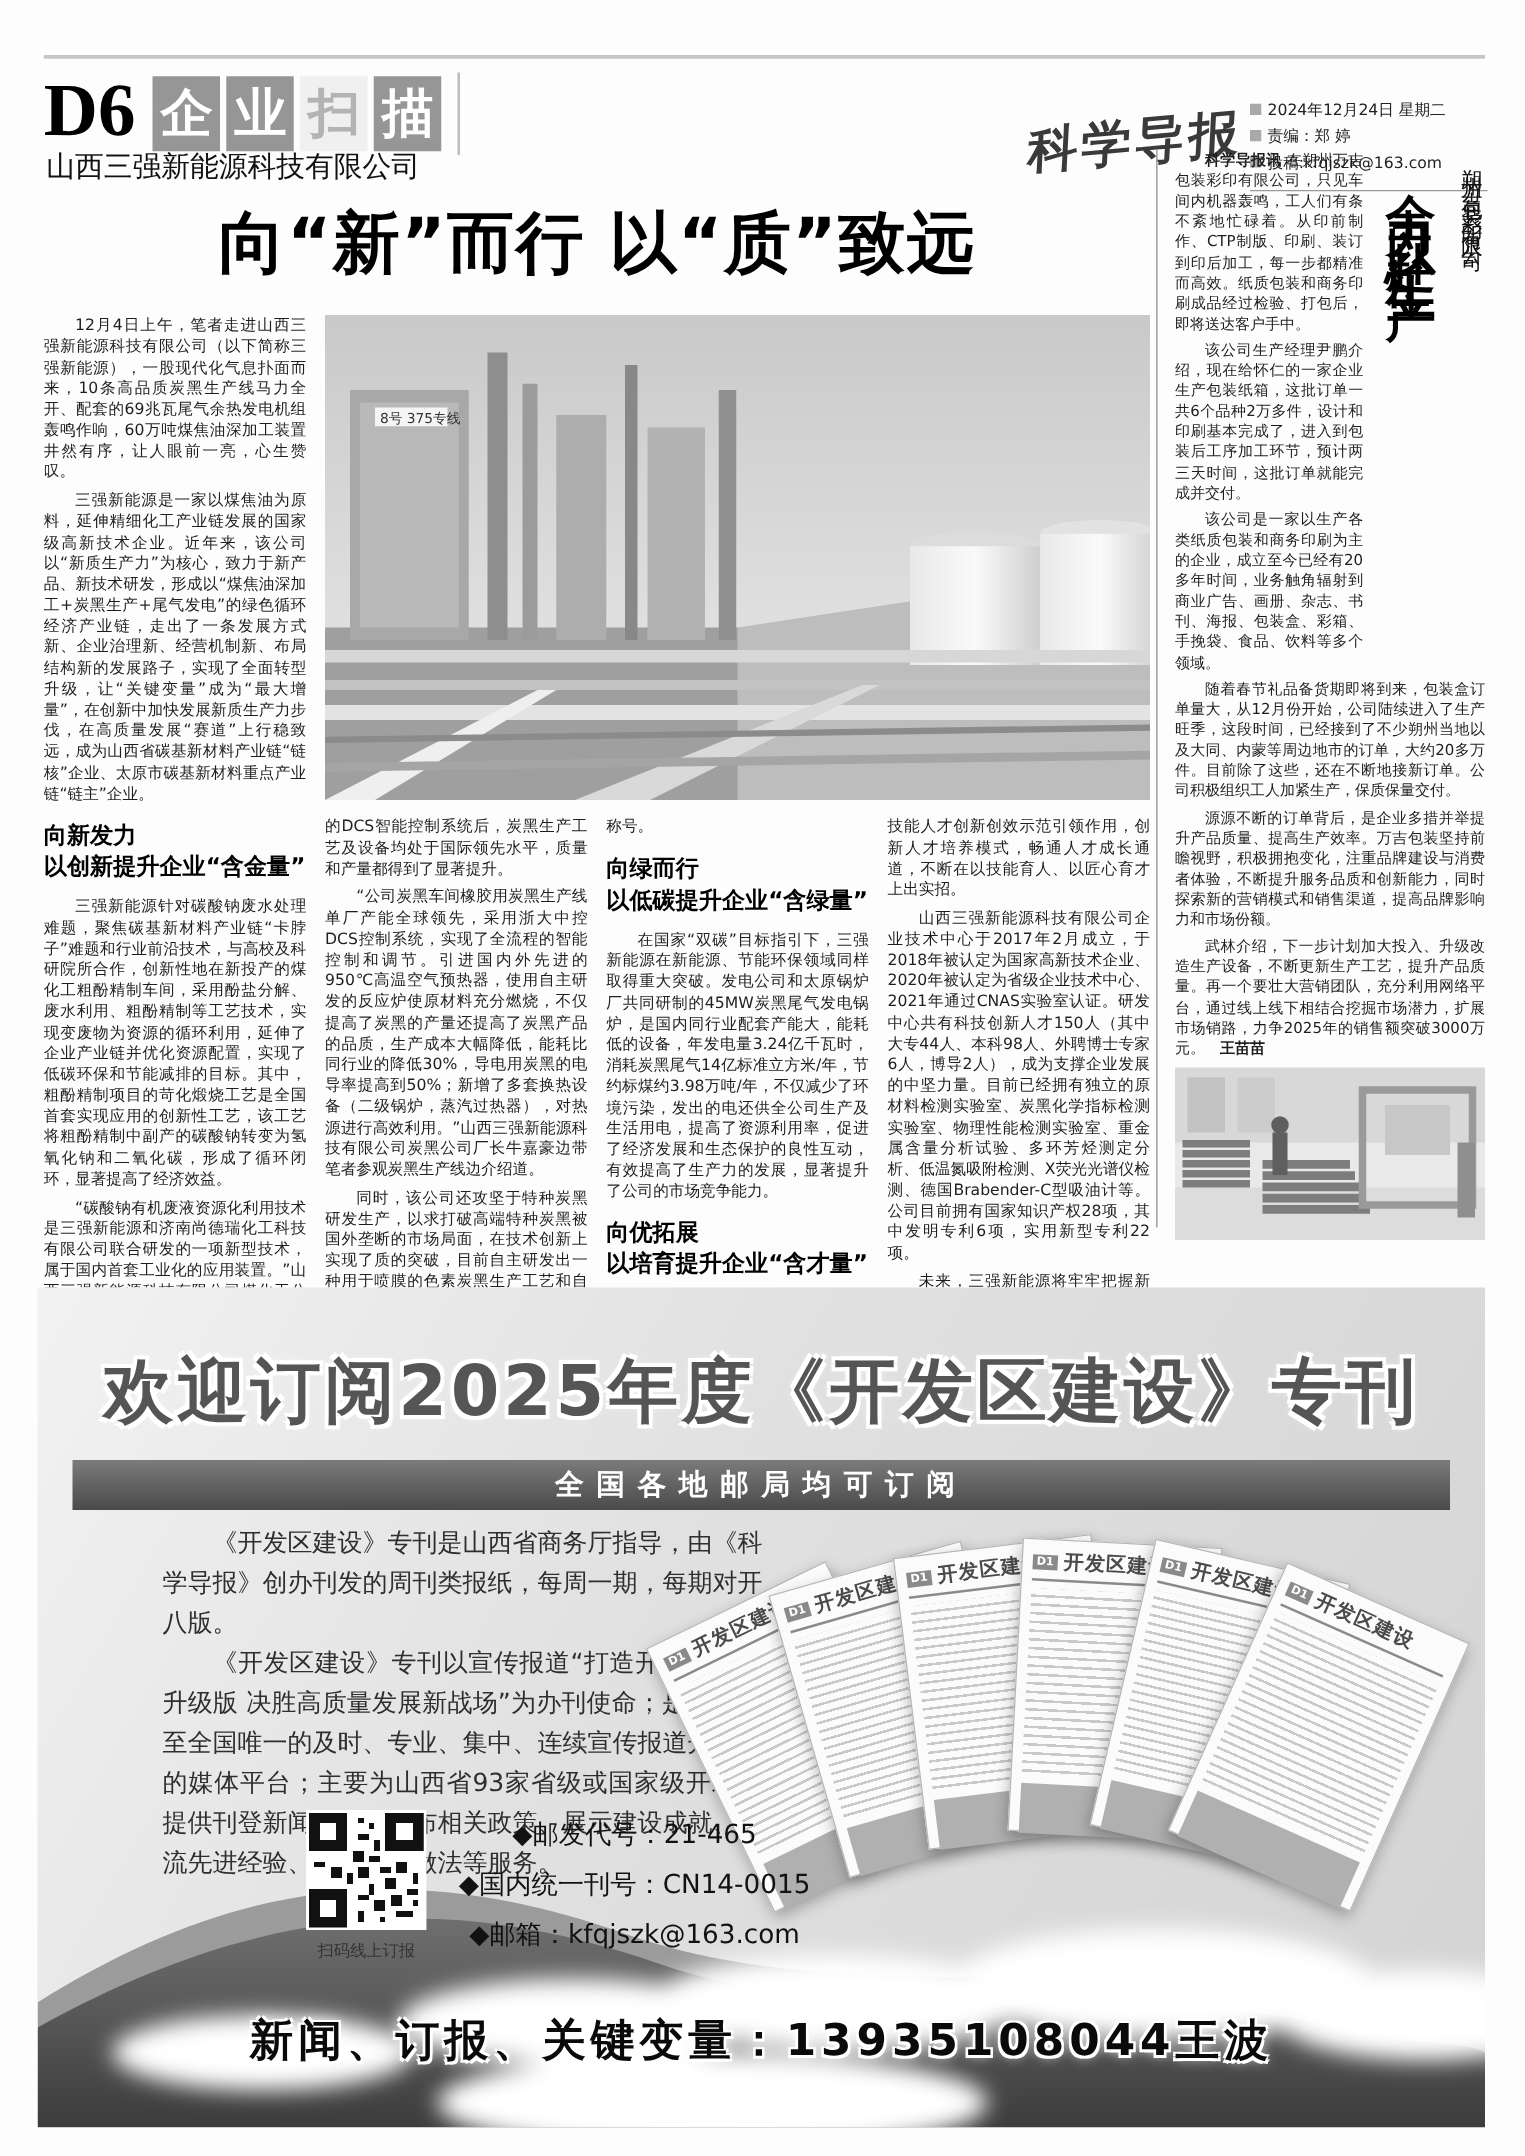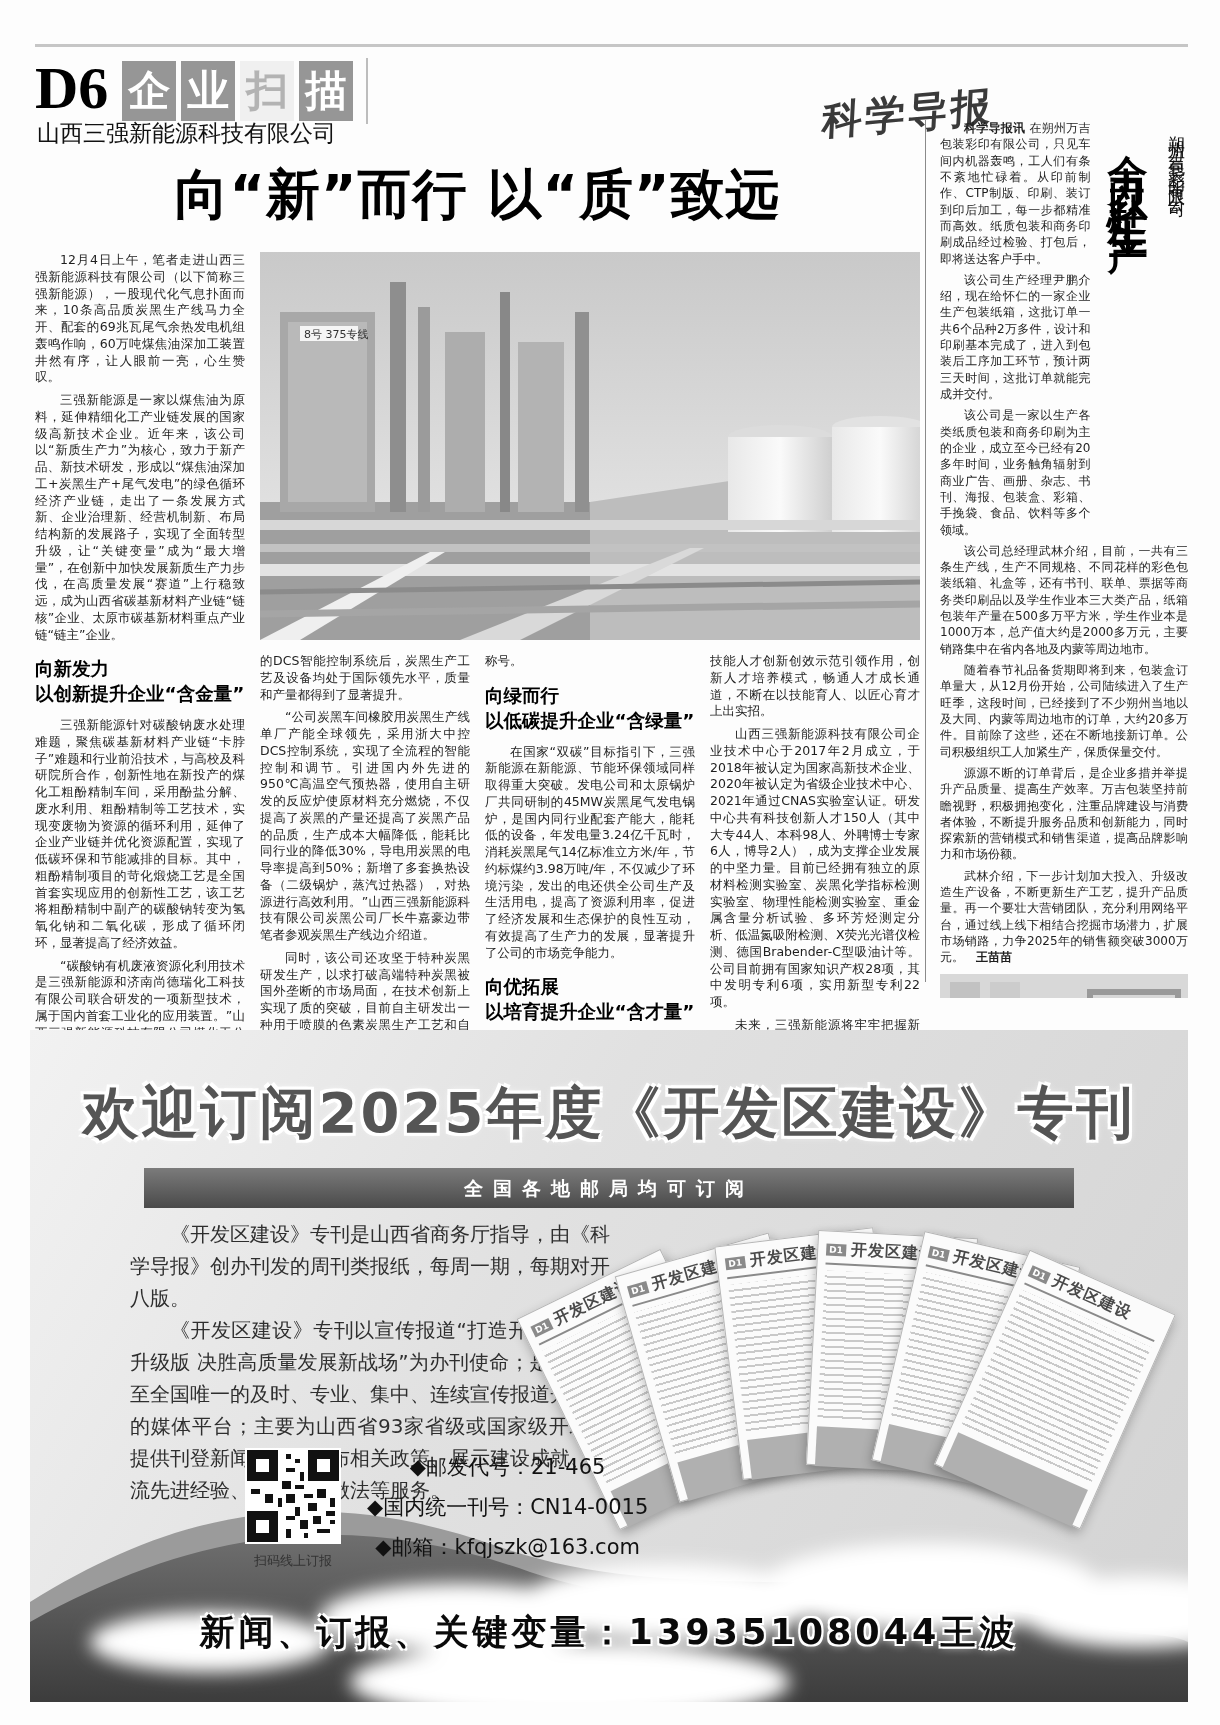--- a/index.html
+++ b/index.html
@@ -55,22 +55,22 @@
   .vh-main{font-size:40px;font-weight:900;letter-spacing:13px;color:#000;}
   .sb-photo{clear:both;width:248px;height:138px;position:relative;background:#e5e5e5;margin-top:8px;}
   .sb-photo svg{position:absolute;inset:0;}
 
   
   .ad{position:absolute;top:1030px;left:30px;width:1158px;height:672px;overflow:hidden;
       background:linear-gradient(120deg,#f2f2f2 0%,#e1e1e1 40%,#d3d3d3 100%);}
   .ad-headline{padding-top:46px;text-align:center;font-size:56px;font-weight:700;color:#555;
      letter-spacing:3px;
      text-shadow:-3px -3px 0 #fff,3px -3px 0 #fff,-3px 3px 0 #fff,3px 3px 0 #fff,0 0 8px #fff;}
-  .ad-band{width:930px;margin:16px auto 0;height:40px;line-height:40px;text-align:center;
-     background:linear-gradient(180deg,#7b7b7b,#4a4a4a);color:#fff;font-size:19px;
+  .ad-band{width:1102px;margin:16px auto 0;height:40px;line-height:40px;text-align:center;
+     background:linear-gradient(180deg,#7b7b7b,#4a4a4a);color:#fff;font-size:23px;
      font-weight:bold;letter-spacing:10px;}
   .ad-text{position:absolute;top:188px;left:100px;width:480px;font-size:20px;line-height:1.6;
      color:#2e2e2e;text-align:justify;}
   .ad-text p{margin:0;text-indent:2em;}
   .ad-sub{position:absolute;top:418px;left:215px;display:flex;gap:26px;align-items:flex-start;z-index:4;}
   .qr-wrap{text-align:center;}
   .qr{width:92px;height:92px;background:#fff;border:2px solid #fff;}
   .qr-label{font-size:13px;color:#333;margin-top:4px;}
   .bullets{font-size:21px;color:#111;line-height:1.9;font-weight:500;text-align:center;}
   .fan{position:absolute;left:530px;top:200px;width:580px;height:310px;z-index:2;}
@@ -103,20 +103,25 @@
     <div class="page-label">D6</div>
     <div class="blocks">
       <div class="blk blk-dark">企</div>
       <div class="blk blk-dark">业</div>
       <div class="blk blk-light">扫</div>
       <div class="blk blk-dark">描</div>
       <div class="blocks-divider"></div>
     </div>
   </div>
   <div class="masthead">科学导报</div>
+  <div class="pub-info">
+    <div class="line"><span class="sq"></span><span>2024年12月24日 星期二</span></div>
+    <div class="line"><span class="sq"></span><span>责编：郑 婷</span></div>
+    <div class="line"><span class="sq"></span><span>投稿:kfqjszk@163.com</span></div>
+  </div>
 
   <div class="main">
     <div class="kicker">山西三强新能源科技有限公司</div>
     <h1 class="headline">向“新”而行 以“质”致远</h1>
 
     <div class="article-body">
       <div class="colA">
         <p>12月4日上午，笔者走进山西三强新能源科技有限公司（以下简称三强新能源），一股现代化气息扑面而来，10条高品质炭黑生产线马力全开、配套的69兆瓦尾气余热发电机组轰鸣作响，60万吨煤焦油深加工装置井然有序，让人眼前一亮，心生赞叹。</p>
         <p>三强新能源是一家以煤焦油为原料，延伸精细化工产业链发展的国家级高新技术企业。近年来，该公司以“新质生产力”为核心，致力于新产品、新技术研发，形成以“煤焦油深加工+炭黑生产+尾气发电”的绿色循环经济产业链，走出了一条发展方式新、企业治理新、经营机制新、布局结构新的发展路子，实现了全面转型升级，让“关键变量”成为“最大增量”，在创新中加快发展新质生产力步伐，在高质量发展“赛道”上行稳致远，成为山西省碳基新材料产业链“链核”企业、太原市碳基新材料重点产业链“链主”企业。</p>
         <div class="subhead">
@@ -200,21 +205,20 @@
 
   <div class="divider-v"></div>
   <div class="sidebar">
     <div class="vert-head">
       <div class="vh-kicker">朔州万吉包装彩印有限公司</div>
       <div class="vh-main">全力以赴忙生产</div>
     </div>
     <p><b class="byline-inline">科学导报讯</b> <span>在朔州万吉包装彩印有限公司，只见车间内机器轰鸣，工人们有条不紊地忙碌着。从印前制作、CTP制版、印刷、装订到印后加工，每一步都精准而高效。纸质包装和商务印刷成品经过检验、打包后，即将送达客户手中。</span></p>
     <p>该公司生产经理尹鹏介绍，现在给怀仁的一家企业生产包装纸箱，这批订单一共6个品种2万多件，设计和印刷基本完成了，进入到包装后工序加工环节，预计两三天时间，这批订单就能完成并交付。</p>
     <p>该公司是一家以生产各类纸质包装和商务印刷为主的企业，成立至今已经有20多年时间，业务触角辐射到商业广告、画册、杂志、书刊、海报、包装盒、彩箱、手挽袋、食品、饮料等多个领域。</p>
-    <p>该公司总经理武林介绍，目前，一共有三条生产线，生产不同规格、不同花样的彩色包装纸箱、礼盒等，还有书刊、联单、票据等商务类印刷品以及学生作业本三大类产品，纸箱包装年产量在500多万平方米，学生作业本是1000万本，总产值大约是2000多万元，主要销路集中在省内各地及内蒙等周边地市。</p>
     <p>随着春节礼品备货期即将到来，包装盒订单量大，从12月份开始，公司陆续进入了生产旺季，这段时间，已经接到了不少朔州当地以及大同、内蒙等周边地市的订单，大约20多万件。目前除了这些，还在不断地接新订单。公司积极组织工人加紧生产，保质保量交付。</p>
     <p>源源不断的订单背后，是企业多措并举提升产品质量、提高生产效率。万吉包装坚持前瞻视野，积极拥抱变化，注重品牌建设与消费者体验，不断提升服务品质和创新能力，同时探索新的营销模式和销售渠道，提高品牌影响力和市场份额。</p>
     <p><span>武林介绍，下一步计划加大投入、升级改造生产设备，不断更新生产工艺，提升产品质量。再一个要壮大营销团队，充分利用网络平台，通过线上线下相结合挖掘市场潜力，扩展市场销路，力争2025年的销售额突破3000万元。</span>　<b class="byline-inline">王苗苗</b></p>
     <div class="sb-photo">
       <svg viewBox="0 0 248 138" preserveAspectRatio="none">
         <rect x="0" y="0" width="248" height="138" fill="#e9e9e9"></rect>
         <rect x="0" y="0" width="248" height="60" fill="#d8d8d8"></rect>
         <rect x="10" y="8" width="30" height="44" fill="#c2c2c2"></rect>
         <rect x="50" y="8" width="30" height="44" fill="#cccccc"></rect>
         <rect x="0" y="96" width="248" height="42" fill="#dcdcdc"></rect>

